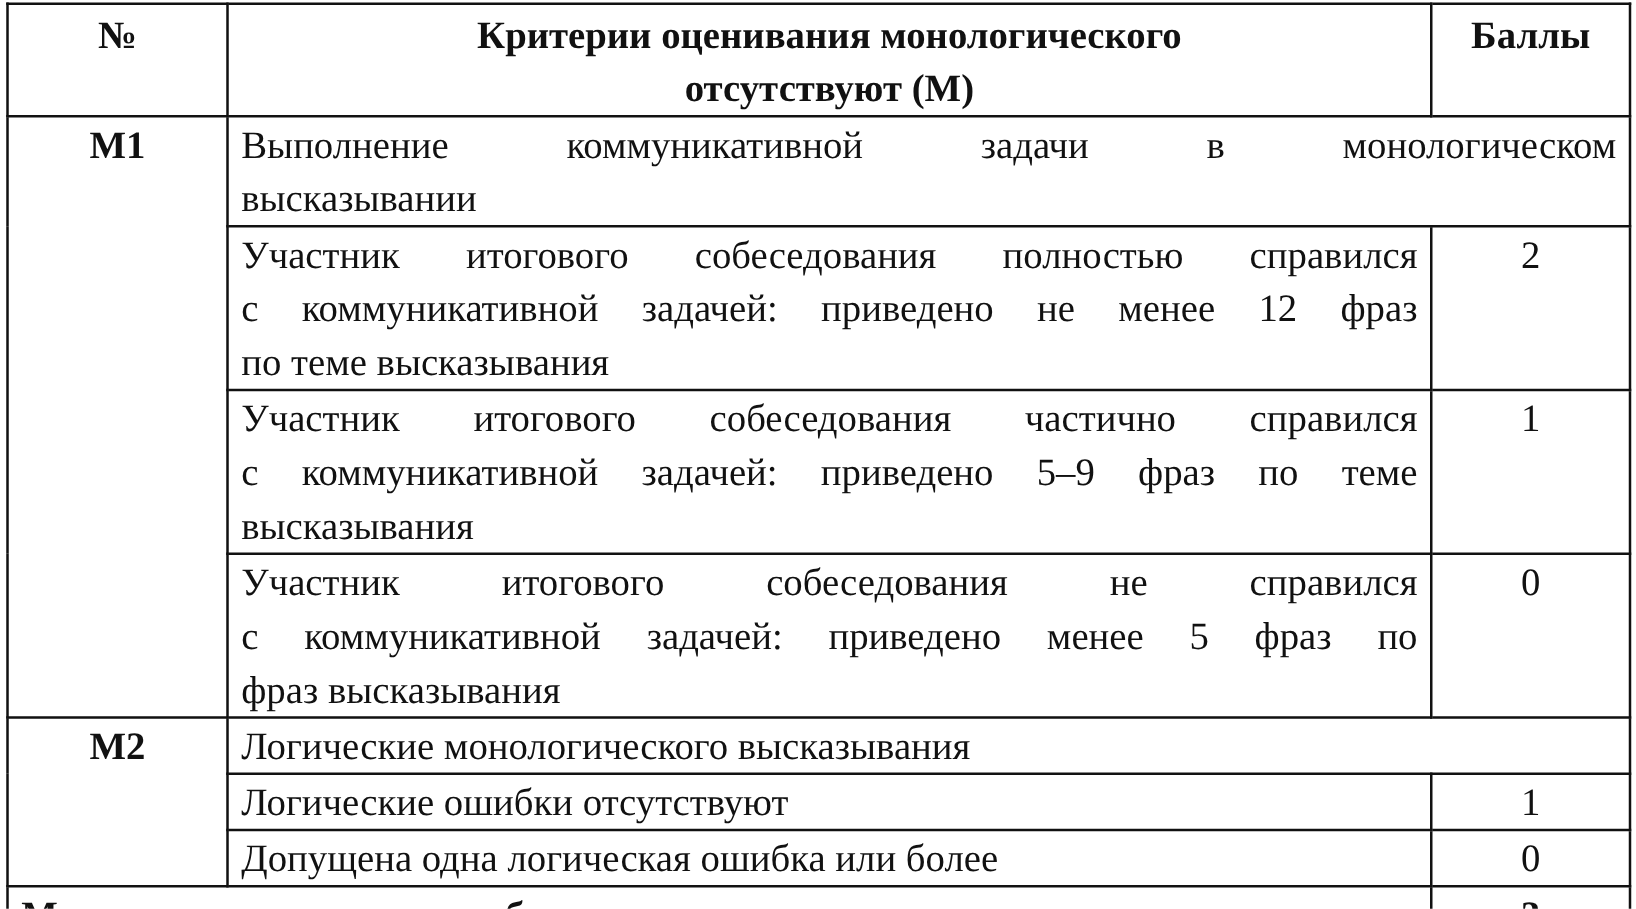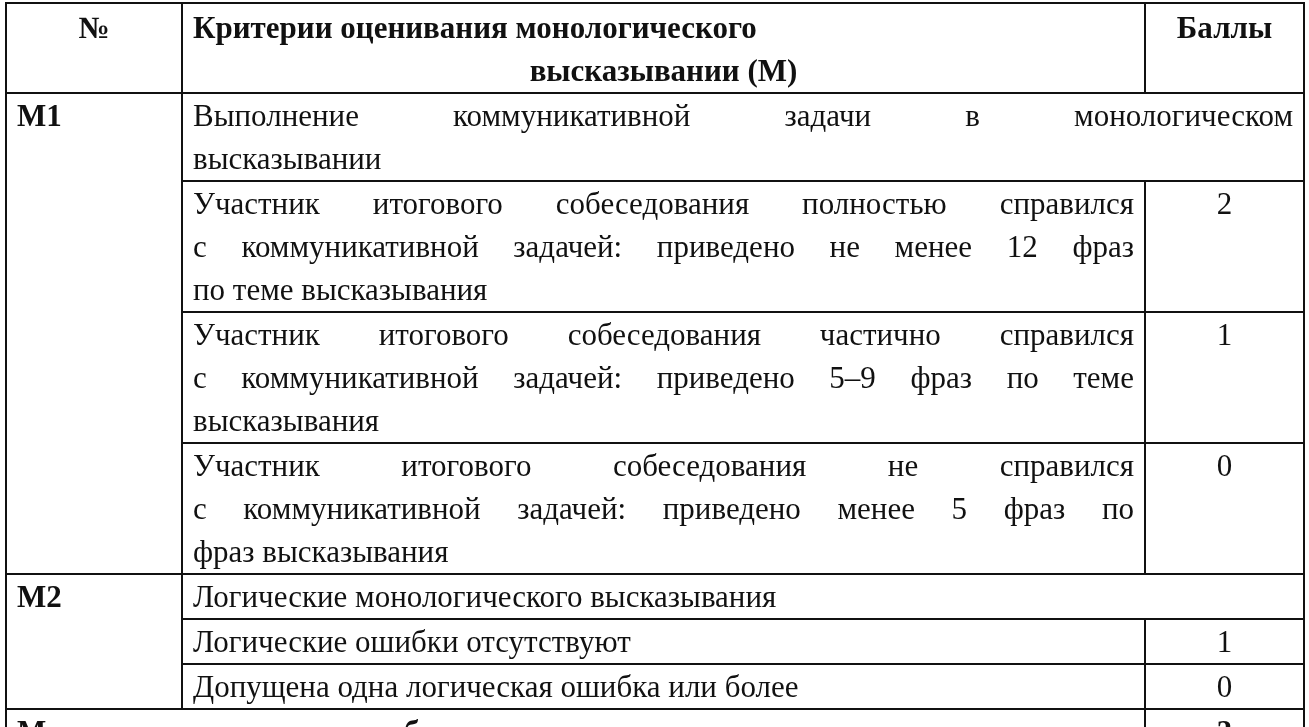--- a/index.html
+++ b/index.html
@@ -10,21 +10,21 @@
       width: 1298px; border-collapse: collapse; table-layout: fixed;
       font-size: 31px; line-height: 43px;
     }
     table.crit td, table.crit th {
       border: 2px solid #111; vertical-align: top; padding: 0 10px;
     }
     table.crit th { font-weight: bold; text-align: center; padding-top: 2px; }
     col.c-num { width: 176px; }
     col.c-crit { width: 963px; }
     col.c-pts { width: 159px; }
-    .num { text-align: left; font-weight: bold; padding-top: 2px; margin-top: 16px; }
+    .num { text-align: center; font-weight: bold; padding-top: 2px; margin-top: 16px; }
     .crit-head { font-weight: normal; text-align: justify; text-align-last: left; }
     .desc { text-align: justify; text-align-last: left; padding-left: 14px; padding-right: 14px; }
     .pts { text-align: center; }
     .pts.bold { font-weight: bold; }
     .total-label { font-weight: bold; padding-left: 12px; }
     .line-justify { display: block; text-align: justify; text-align-last: justify; }
     .line-left { display: block; text-align: left; }
     .no-sign { font-weight: bold; }
   </style>
 </head>
@@ -33,22 +33,22 @@
 <table class="crit">
   <colgroup>
     <col class="c-num">
     <col class="c-crit">
     <col class="c-pts">
   </colgroup>
   <tbody>
       <tr style="height:86px;">
     <th><span class="no-sign">№</span></th>
     <th>
-      <span class="line-left" style="">Критерии оценивания монологического</span>
-      <span class="line-left" style="text-align:center;">высказывании (М)</span>
+      <span class="line-left" style="text-align:center;">Критерии оценивания монологического</span>
+      <span class="line-left" style="text-align:center;">отсутствуют (М)</span>
     </th>
     <th>Баллы</th>
   </tr>
 
   <tr style="height:84px;">
     <td class="num" rowspan="4">М1</td>
     <td colspan="2" class="crit-head">
       <span class="line-justify">Выполнение коммуникативной задачи в монологическом</span>
       <span class="line-left">высказывании</span>
     </td>

